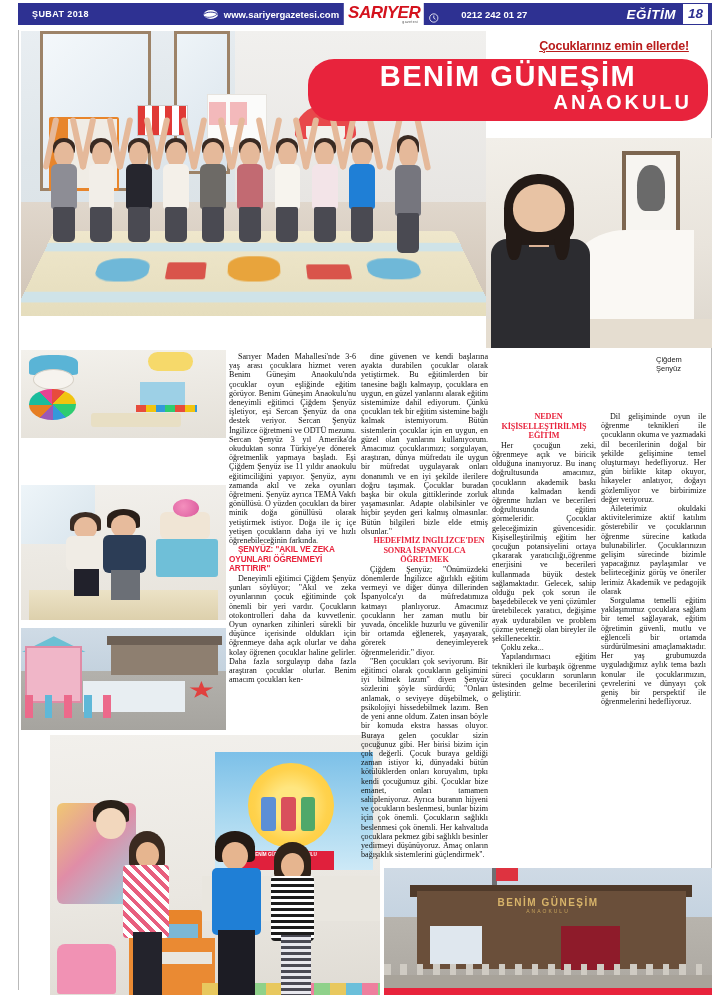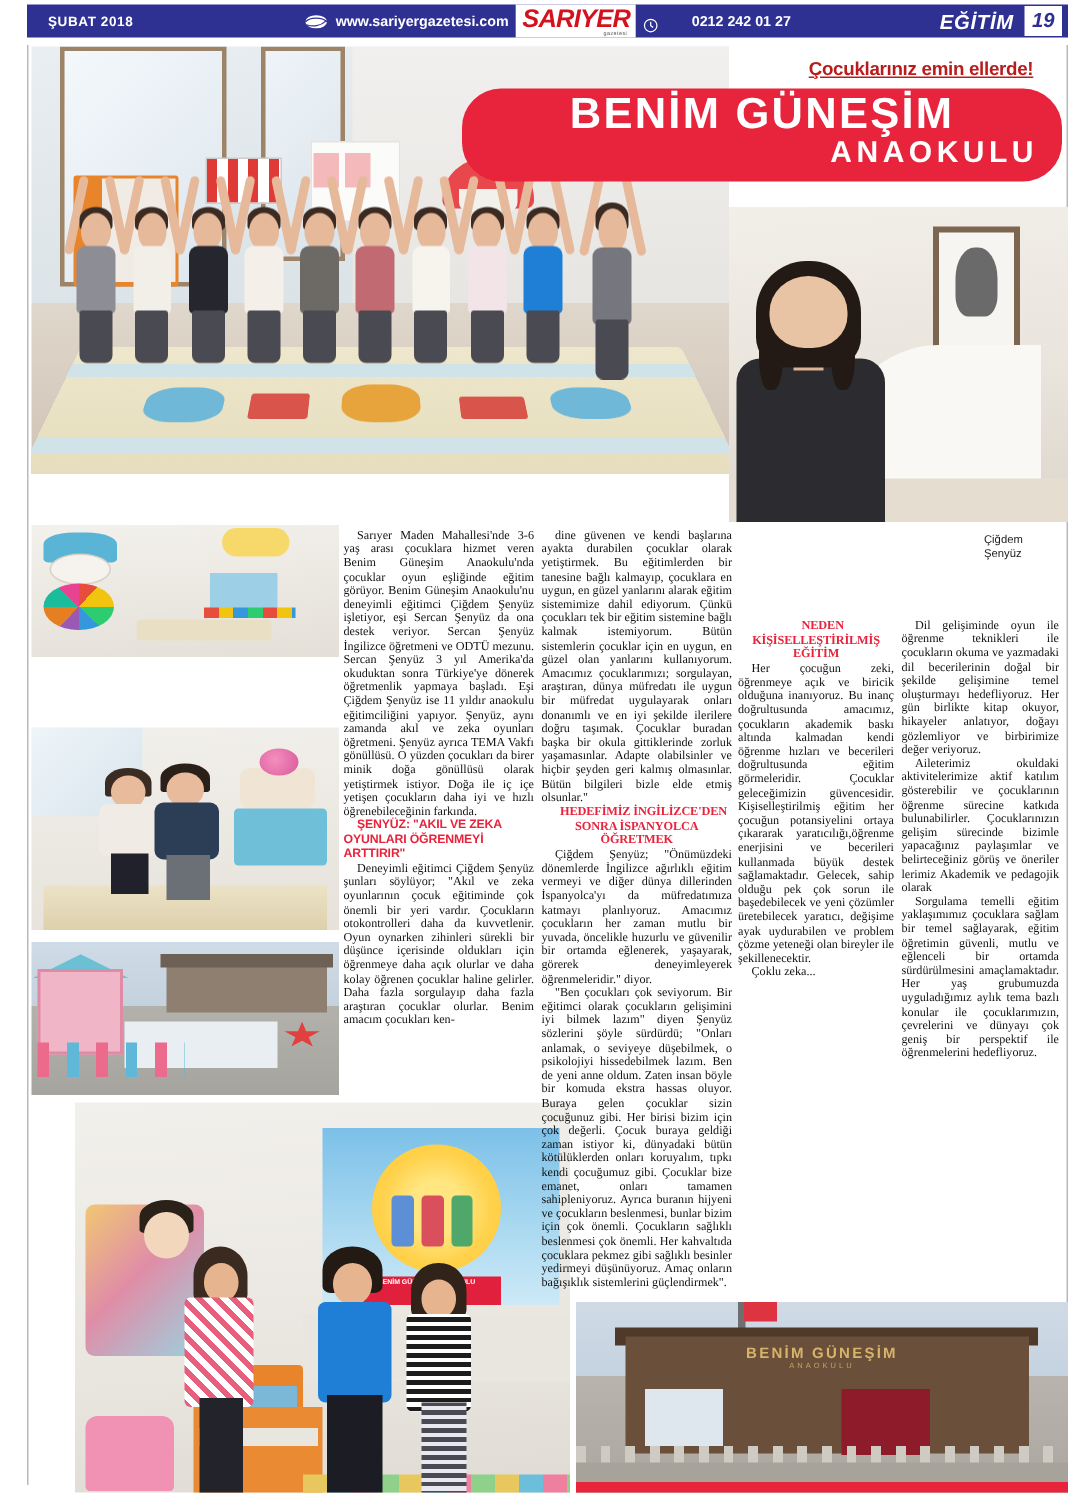--- a/index.html
+++ b/index.html
@@ -442,21 +442,21 @@
           <circle cx="6" cy="6" r="5" stroke="#ffffff" stroke-width="1" fill="none"></circle>
           <path d="M6 3v3.2l2 1.3" stroke="#ffffff" stroke-width="1" fill="none"></path>
         </svg>
       </span>
       <span class="mh-phone">0212 242 01 27</span>
     </span>
   </div>
 
   <div class="mh-right">
     <span class="mh-section">EĞİTİM</span>
-    <span class="mh-pageno">19</span>
+    <span class="mh-pageno">18</span>
   </div>
 </div>
 
 <div class="page">
   <div class="frame-line-l"></div>
   <div class="frame-line-r"></div>
 
   <div class="hero">
     <div class="window"></div>
     <div class="window2"></div>
@@ -681,20 +681,21 @@
     <p>dine güvenen ve kendi başlarına ayakta durabilen çocuklar olarak yetiştirmek. Bu eğitimlerden bir tanesine bağlı kalmayıp, çocuklara en uygun, en güzel yanlarını alarak eğitim sistemimize dahil ediyorum. Çünkü çocukları tek bir eğitim sistemine bağlı kalmak istemiyorum. Bütün sistemlerin çocuklar için en uygun, en güzel olan yanlarını kullanıyorum. Amacımız çocuklarımızı; sorgulayan, araştıran, dünya müfredatı ile uygun bir müfredat uygulayarak onları donanımlı ve en iyi şekilde ilerilere doğru taşımak. Çocuklar buradan başka bir okula gittiklerinde zorluk yaşamasınlar. Adapte olabilsinler ve hiçbir şeyden geri kalmış olmasınlar. Bütün bilgileri bizle elde etmiş olsunlar."</p>
     <p class="subhead">HEDEFİMİZ İNGİLİZCE'DEN SONRA İSPANYOLCA ÖĞRETMEK</p>
     <p>Çiğdem Şenyüz; "Önümüzdeki dönemlerde İngilizce ağırlıklı eğitim vermeyi ve diğer dünya dillerinden İspanyolca'yı da müfredatımıza katmayı planlıyoruz. Amacımız çocukların her zaman mutlu bir yuvada, öncelikle huzurlu ve güvenilir bir ortamda eğlenerek, yaşayarak, görerek deneyimleyerek öğrenmeleridir." diyor.</p>
     <p>"Ben çocukları çok seviyorum. Bir eğitimci olarak çocukların gelişimini iyi bilmek lazım" diyen Şenyüz sözlerini şöyle sürdürdü; "Onları anlamak, o seviyeye düşebilmek, o psikolojiyi hissedebilmek lazım. Ben de yeni anne oldum. Zaten insan böyle bir komuda ekstra hassas oluyor. Buraya gelen çocuklar sizin çocuğunuz gibi. Her birisi bizim için çok değerli. Çocuk buraya geldiği zaman istiyor ki, dünyadaki bütün kötülüklerden onları koruyalım, tıpkı kendi çocuğumuz gibi. Çocuklar bize emanet, onları tamamen sahipleniyoruz. Ayrıca buranın hijyeni ve çocukların beslenmesi, bunlar bizim için çok önemli. Çocukların sağlıklı beslenmesi çok önemli. Her kahvaltıda çocuklara pekmez gibi sağlıklı besinler yedirmeyi düşünüyoruz. Amaç onların bağışıklık sistemlerini güçlendirmek".</p>
   </div>
 
   <div class="col col-c">
     <p class="subhead">NEDEN KİŞİSELLEŞTİRİLMİŞ EĞİTİM</p>
     <p>Her çocuğun zeki, öğrenmeye açık ve biricik olduğuna inanıyoruz. Bu inanç doğrultusunda amacımız, çocukların akademik baskı altında kalmadan kendi öğrenme hızları ve becerileri doğrultusunda eğitim görmeleridir. Çocuklar geleceğimizin güvencesidir. Kişiselleştirilmiş eğitim her çocuğun potansiyelini ortaya çıkararak yaratıcılığı,öğrenme enerjisini ve becerileri kullanmada büyük destek sağlamaktadır. Gelecek, sahip olduğu pek çok sorun ile başedebilecek ve yeni çözümler üretebilecek yaratıcı, değişime ayak uydurabilen ve problem çözme yeteneği olan bireyler ile şekillenecektir.</p>
     <p>Çoklu zeka...</p>
+    <p>Yapılandırmacı eğitim teknikleri ile kurbaşık öğrenme süreci çocukların sorunların üstesinden gelme becerilerini geliştirir.</p>
   </div>
 
   <div class="col col-d">
     <p>Dil gelişiminde oyun ile öğrenme teknikleri ile çocukların okuma ve yazmadaki dil becerilerinin doğal bir şekilde gelişimine temel oluşturmayı hedefliyoruz. Her gün birlikte kitap okuyor, hikayeler anlatıyor, doğayı gözlemliyor ve birbirimize değer veriyoruz.</p>
     <p>Aileterimiz okuldaki aktivitelerimize aktif katılım gösterebilir ve çocuklarının öğrenme sürecine katkıda bulunabilirler. Çocuklarınızın gelişim sürecinde bizimle yapacağınız paylaşımlar ve belirteceğiniz görüş ve öneriler lerimiz Akademik ve pedagojik olarak</p>
     <p>Sorgulama temelli eğitim yaklaşımımız çocuklara sağlam bir temel sağlayarak, eğitim öğretimin güvenli, mutlu ve eğlenceli bir ortamda sürdürülmesini amaçlamaktadır. Her yaş grubumuzda uyguladığımız aylık tema bazlı konular ile çocuklarımızın, çevrelerini ve dünyayı çok geniş bir perspektif ile öğrenmelerini hedefliyoruz.</p>
   </div>
 </div>
 
 </body></html>

